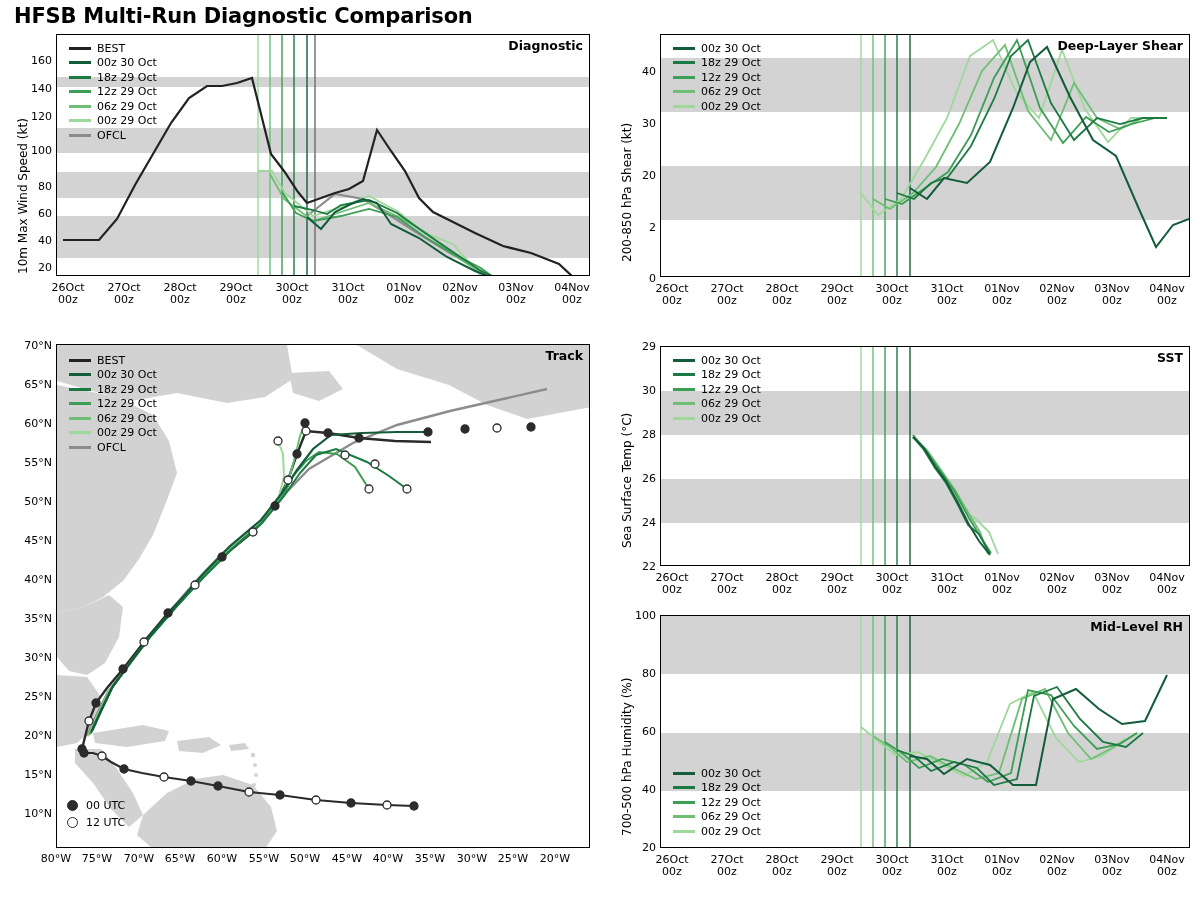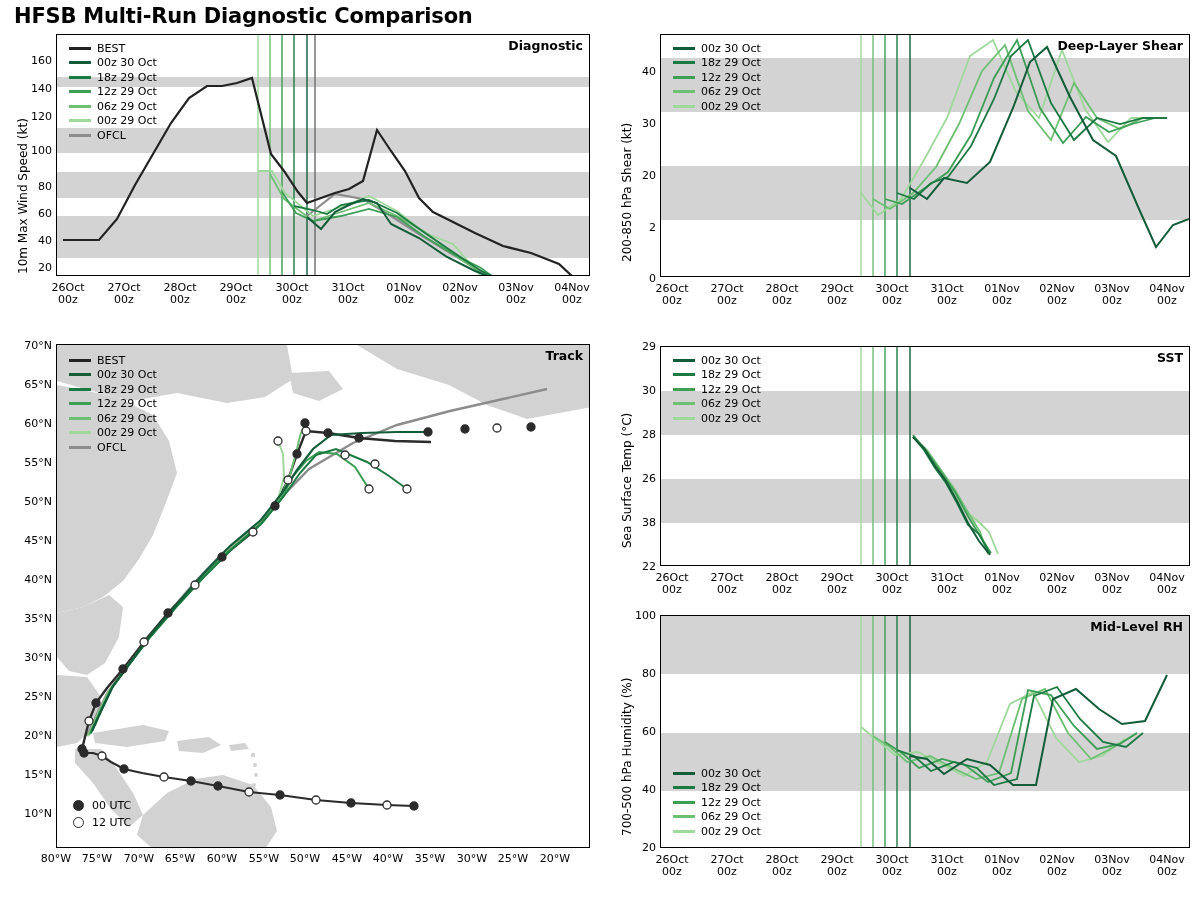--- a/index.html
+++ b/index.html
@@ -267,21 +267,21 @@
     <div class="tick tick-x" style="left:527px;top:257px;width:80px;">
       <div>04Nov</div>
       <div>00z</div>
     </div>
   </div>
 
   <div class="panel" style="left:600px;top:326px;width:600px;height:262px;">
     <div class="ylabel" style="left:20px;top:222px;transform:rotate(-90deg);">Sea Surface Temp (°C)</div>
 
     <div class="tick tick-y" style="left:4px;top:234px;width:52px;">22</div>
-    <div class="tick tick-y" style="left:4px;top:190px;width:52px;">38</div>
+    <div class="tick tick-y" style="left:4px;top:190px;width:52px;">24</div>
     <div class="tick tick-y" style="left:4px;top:146px;width:52px;">26</div>
     <div class="tick tick-y" style="left:4px;top:102px;width:52px;">28</div>
     <div class="tick tick-y" style="left:4px;top:58px;width:52px;">30</div>
     <div class="tick tick-y" style="left:4px;top:14px;width:52px;">29</div>
 
     <div class="plot" style="left:60px;top:20px;width:530px;height:220px;">
       <div class="corner-label">SST</div>
       <div class="band" style="top:44px;height:44px;"></div>
       <div class="band" style="top:132px;height:44px;"></div>
 
@@ -603,21 +603,21 @@
         <div class="row">
             <span class="swatch" style="background:#9ed89a;"></span>
             <span class="lbl">00z 29 Oct</span>
           </div>
         <div class="row">
             <span class="swatch" style="background:#8c8c8c;"></span>
             <span class="lbl">OFCL</span>
           </div>
       </div>
 
-      <div class="dotlegend" style="left:10px;bottom:16px;">
+      <div class="dotlegend" style="left:4px;bottom:16px;">
         <div class="row">
           <span class="dot filled"></span>
           <span class="lbl">00 UTC</span>
         </div>
         <div class="row">
           <span class="dot open"></span>
           <span class="lbl">12 UTC</span>
         </div>
       </div>
     </div>

